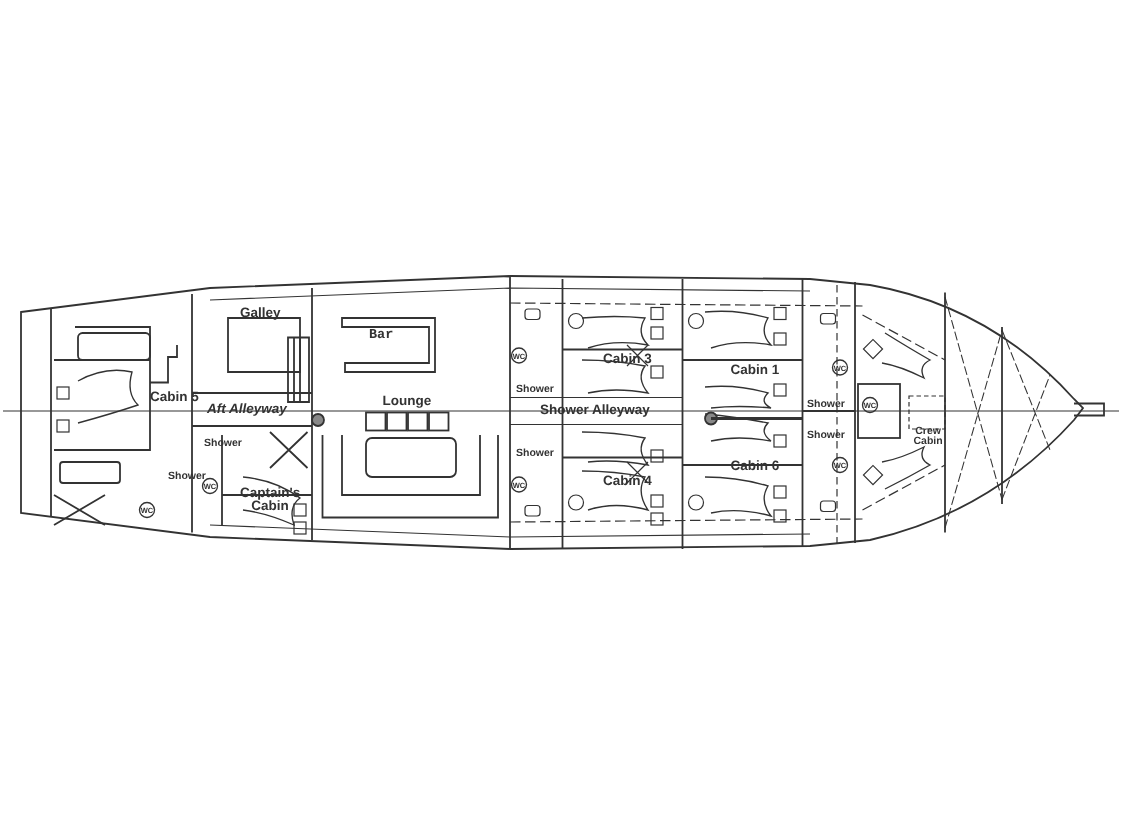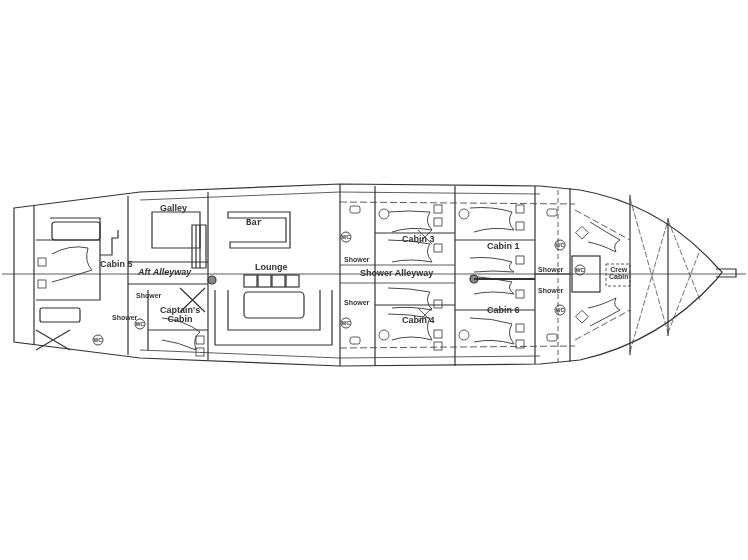--- a/index.html
+++ b/index.html
@@ -1,21 +1,21 @@
 <!DOCTYPE html>
 <html><head>
 <meta charset="utf-8">
 <style>
   html, body { margin:0; padding:0; background:#ffffff; }
   body { width:748px; height:560px; overflow:hidden; font-family:"Liberation Sans", sans-serif; }
   #stage { position:relative; width:748px; height:560px; background:#ffffff; }
   svg { position:absolute; left:0; top:0; }
   .room-label { position:absolute; font-family:"Liberation Sans", sans-serif; font-weight:bold; color:#333; font-size:9px; white-space:nowrap; line-height:1; }
   .room-label.sm { font-size:7px; }
-  .room-label.center { text-align:center; }
+  .room-label.center { text-align:center;margin-top:18px; }
 </style>
 </head>
 <body>
 
 <div id="stage">
   <svg width="748" height="560" viewBox="0 0 748 560">
     <g fill="none" stroke="#333" stroke-width="1.2">
 
       <path d="M14,208 L140,192 L340,184 L540,186 L580,190 Q660,204 716,266 L722,272 L716,280 Q660,342 580,360 L540,364 L340,366 L140,358 L14,342 Z"></path>
 

